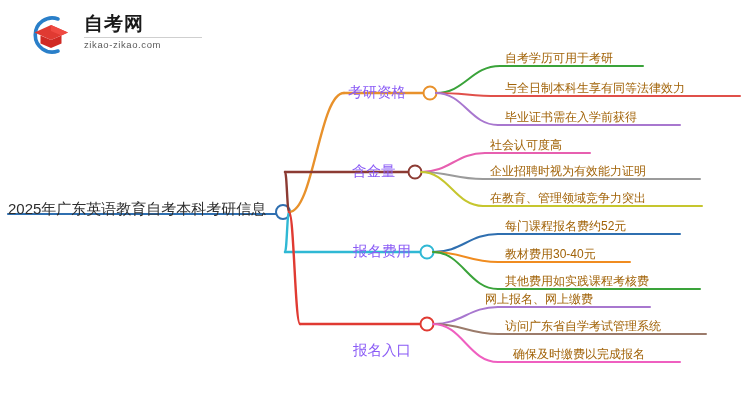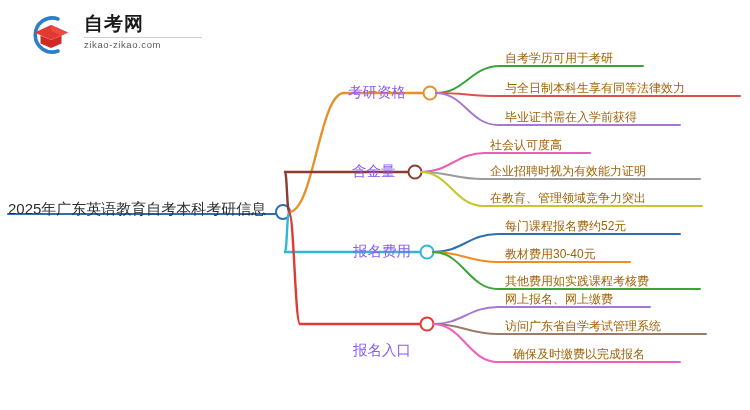--- a/index.html
+++ b/index.html
@@ -161,18 +161,18 @@
       <div class="node-label leaf-label" style="left: 505px; top: 111px; text-align: center;">毕业证书需在入学前获得</div>
       <div class="node-label branch-label" style="left: 352px; top: 164px; text-align: center;">含金量</div>
       <div class="node-label leaf-label" style="left: 490px; top: 139px;">社会认可度高</div>
       <div class="node-label leaf-label" style="left: 490px; top: 165px;">企业招聘时视为有效能力证明</div>
       <div class="node-label leaf-label" style="left: 490px; top: 192px;">在教育、管理领域竞争力突出</div>
       <div class="node-label branch-label" style="left: 353px; top: 244px;">报名费用</div>
       <div class="node-label leaf-label" style="left: 505px; top: 220px;">每门课程报名费约52元</div>
       <div class="node-label leaf-label" style="left: 505px; top: 248px;">教材费用30-40元</div>
       <div class="node-label leaf-label" style="left: 505px; top: 275px;">其他费用如实践课程考核费</div>
       <div class="node-label branch-label" style="left: 353px; top: 316px; margin-top: 27px;">报名入口</div>
-      <div class="node-label leaf-label" style="left: 505px; top: 293px;">网上报名、网上缴费</div>
+      <div class="node-label leaf-label" style="left: 485px; top: 293px;">网上报名、网上缴费</div>
       <div class="node-label leaf-label" style="left: 505px; top: 320px; text-align: center;">访问广东省自学考试管理系统</div>
       <div class="node-label leaf-label" style="left: 505px; top: 348px; margin-left: 8px;">确保及时缴费以完成报名</div>
     </div>
 
 </div>
 
 </body></html>

